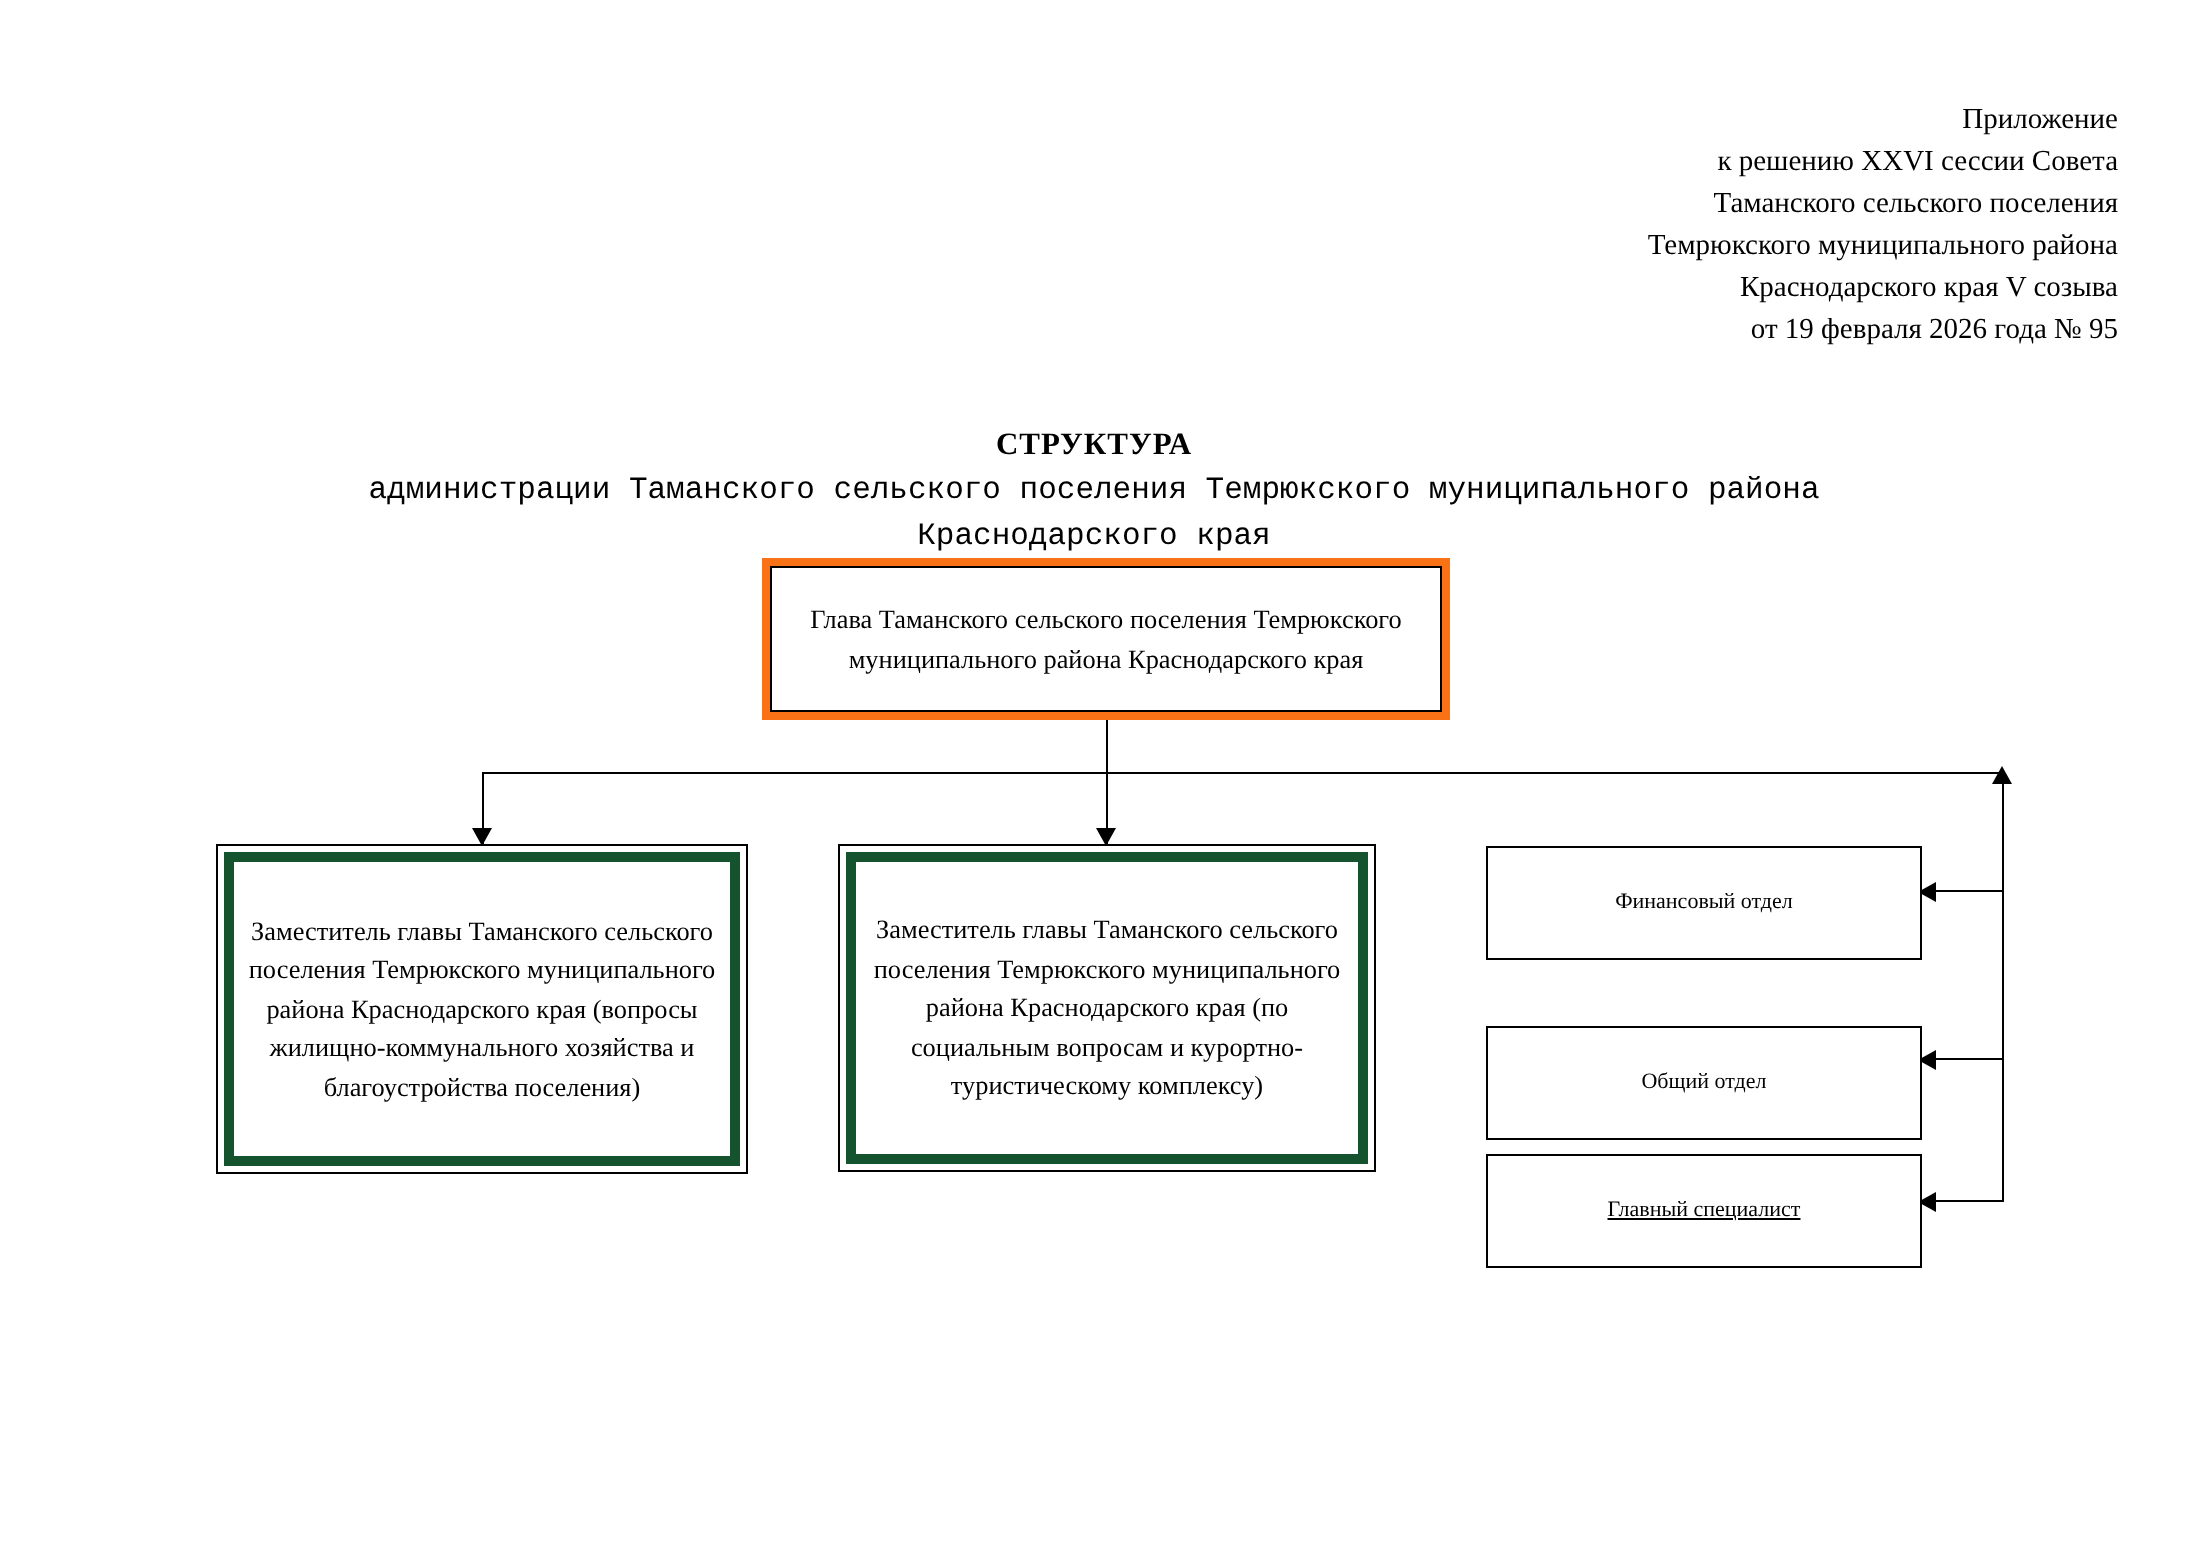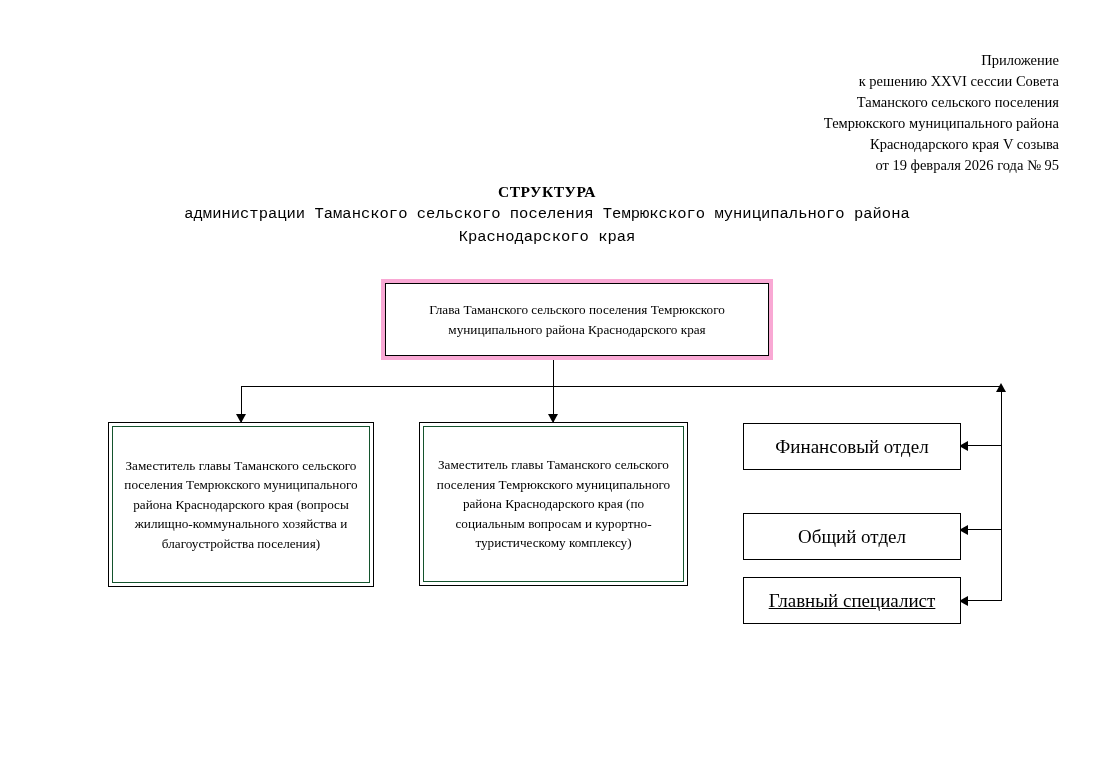--- a/index.html
+++ b/index.html
@@ -35,20 +35,21 @@
     top: 180px;
     left: 0;
     width: 1094px;
     text-align: center;
     font-size: 15.5px;
     line-height: 23px;
   }
   .doc-title .main {
     font-weight: bold;
     letter-spacing: 0.5px;
+    margin-top: 31px;
   }
   .doc-title .sub { font-weight: normal; font-family: Liberation Mono, monospace; }
 
   
   .node {
     position: absolute;
     box-sizing: border-box;
     background: #ffffff;
     display: flex;
     align-items: center;
@@ -56,43 +57,43 @@
     text-align: center;
     font-size: 13.2px;
     line-height: 19.5px;
     z-index: 3;
   }
 
   
   .node-head {
     left: 381px;
     top: 279px;
-    width: 392px;
+    width: 344px;
     height: 81px;
-    border: 4px solid #f9a8d4;
+    border: 4px solid #f97316;
     padding: 0;
   }
   .node-head .inner {
     border: 1px solid #000;
     width: 100%;
     height: 100%;
     display: flex;
     align-items: center;
     justify-content: center;
     padding: 0 10px;
     box-sizing: border-box;
   }
 
   
   .node-deputy {
     border: 1px solid #000;
     padding: 3px;
   }
   .node-deputy .inner {
-    border: 1px solid #14532d;
+    border: 5px solid #14532d;
     width: 100%;
     height: 100%;
     display: flex;
     align-items: center;
     justify-content: center;
     padding: 0 6px;
     box-sizing: border-box;
   }
   .node-deputy-left {
     left: 108px;
@@ -104,24 +105,24 @@
     left: 419px;
     top: 422px;
     width: 269px;
     height: 164px;
   }
 
   
   .node-unit {
     left: 743px;
     width: 218px;
-    height: 47px;
+    height: 57px;
     border: 1px solid #000;
     padding: 0 8px;
-    font-size: 19px;
+    font-size: 11px;
   }
   .node-unit-1 { top: 423px; }
   .node-unit-2 { top: 513px; }
   .node-unit-3 { top: 577px; text-decoration: underline; }
 
   
   .line {
     position: absolute;
     background: #000000;
     z-index: 1;

